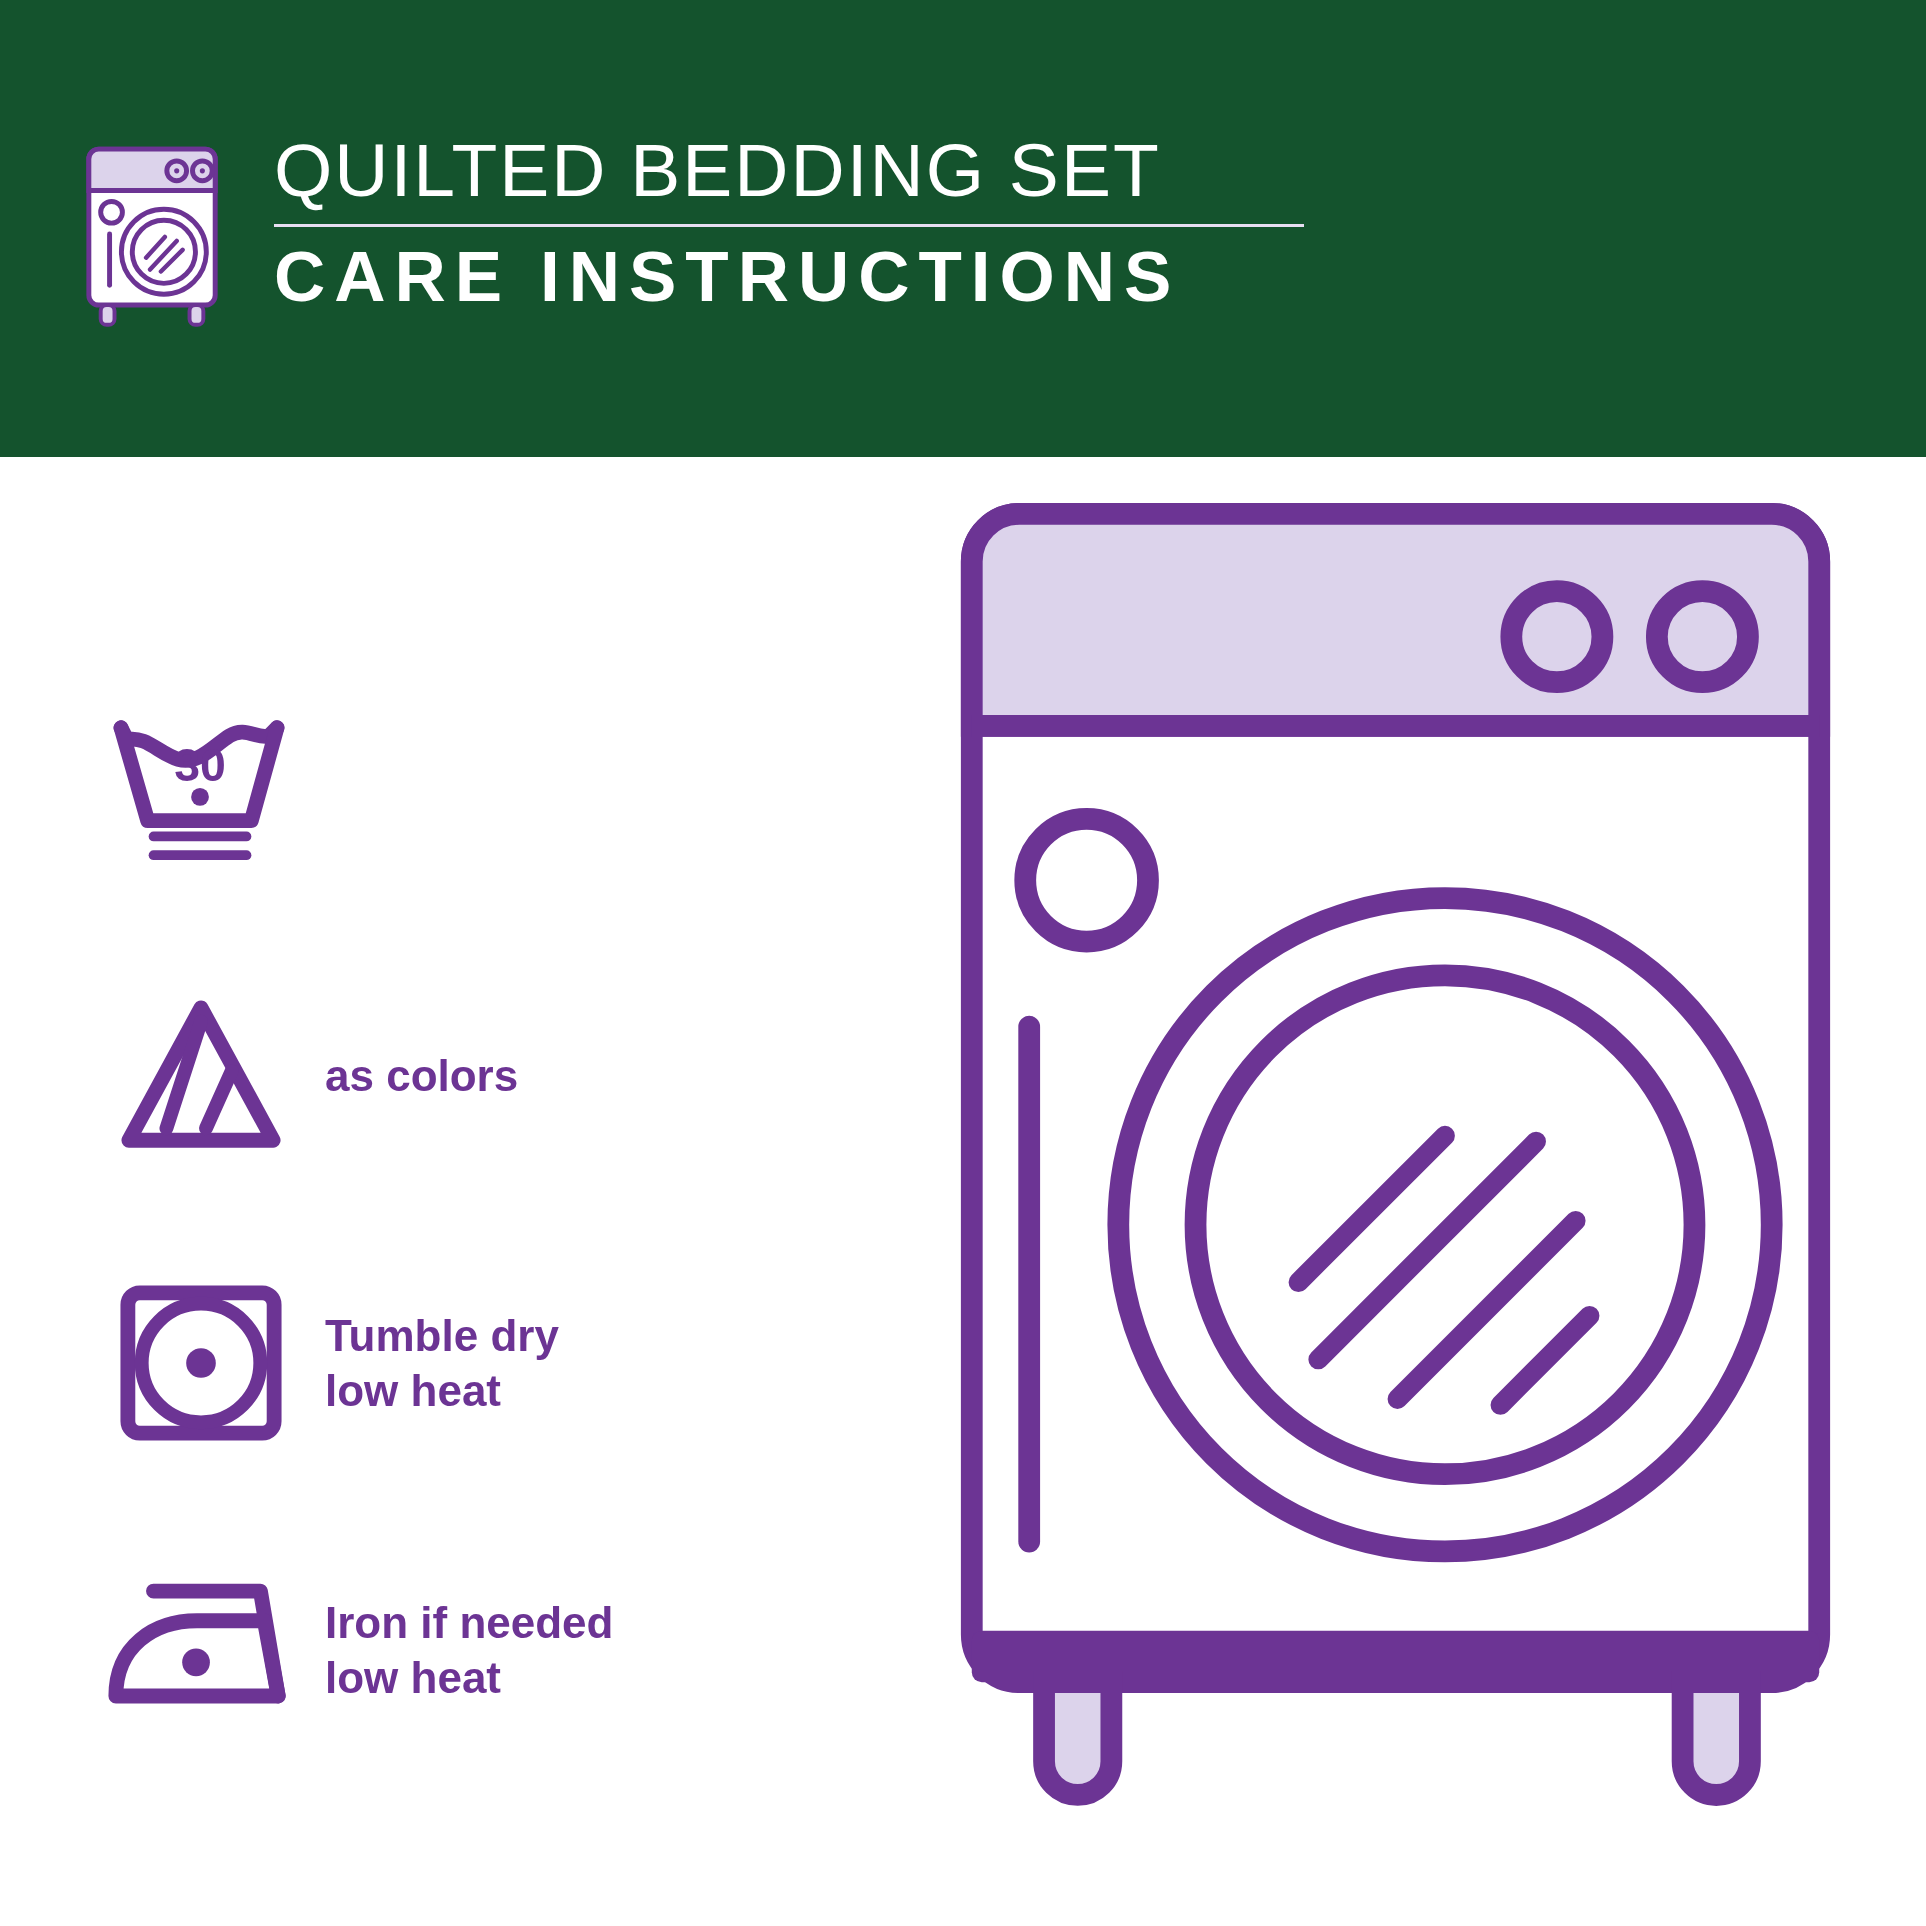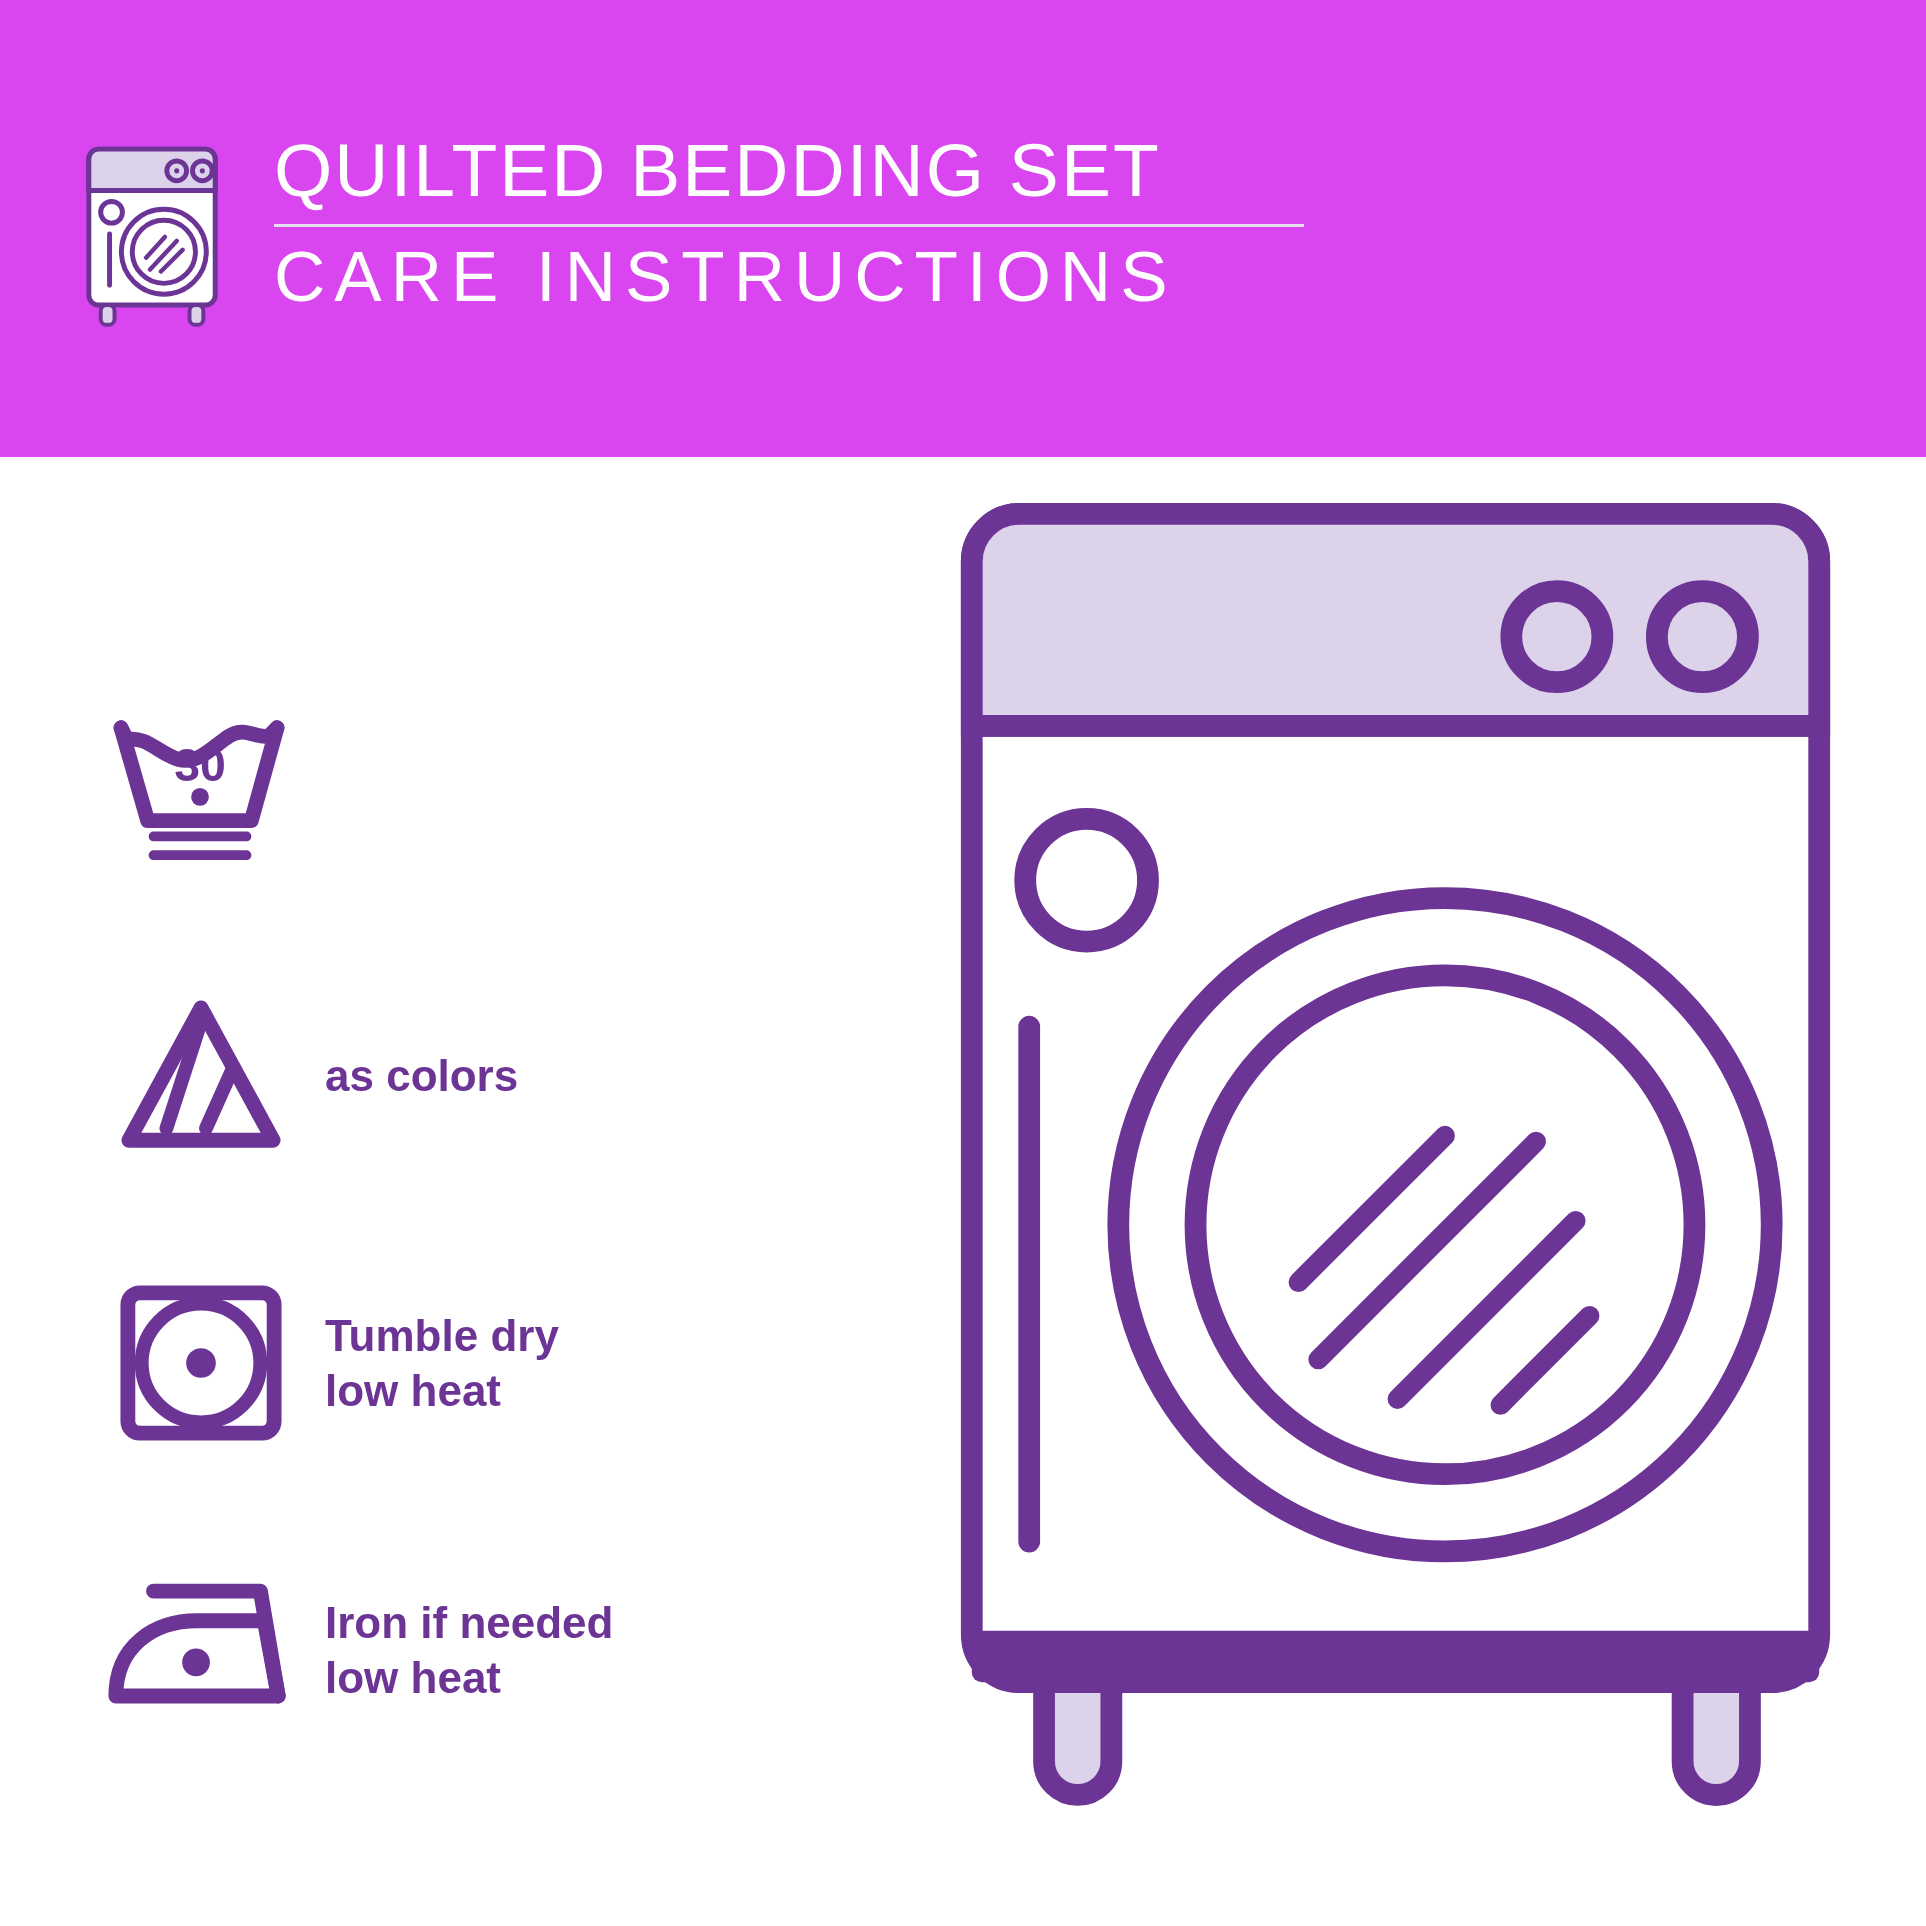--- a/index.html
+++ b/index.html
@@ -15,21 +15,21 @@
     position: relative;
   }
 
   
   .header {
     position: absolute;
     left: 0;
     top: 0;
     width: 1927px;
     height: 457px;
-    background: #d946ef;
+    background: #14532d;
     box-sizing: border-box;
   }
   .header-inner {
     position: absolute;
     left: 77px;
     top: 129px;
     display: flex;
     align-items: flex-start;
   }
   .header-icon {
@@ -56,21 +56,21 @@
     width: 1030px;
     height: 3px;
     background: #e8dff2;
     margin: 12px 0 10px 4px;
   }
   .title-sub {
     color: #ffffff;
     font-family: "Liberation Sans", sans-serif;
     font-size: 71px;
     line-height: 79px;
-    font-weight: 400;
+    font-weight: 700;
     letter-spacing: 9px;
     white-space: nowrap;
     padding-left: 4px;
   }
 
   
   .body-area {
     position: absolute;
     left: 0;
     top: 457px;

